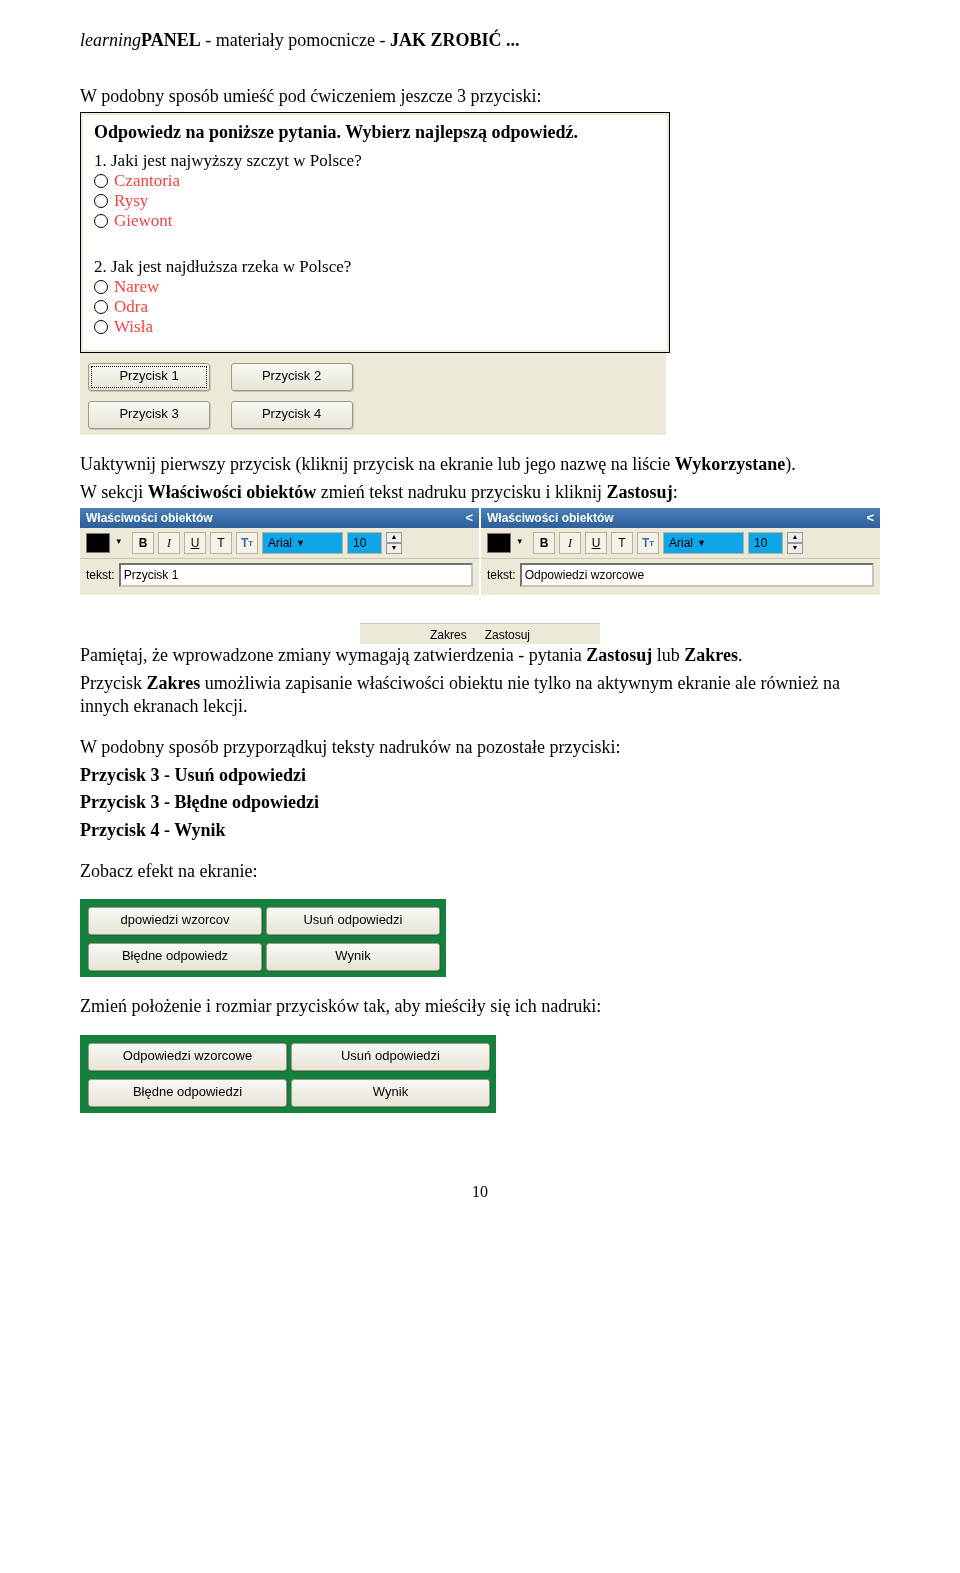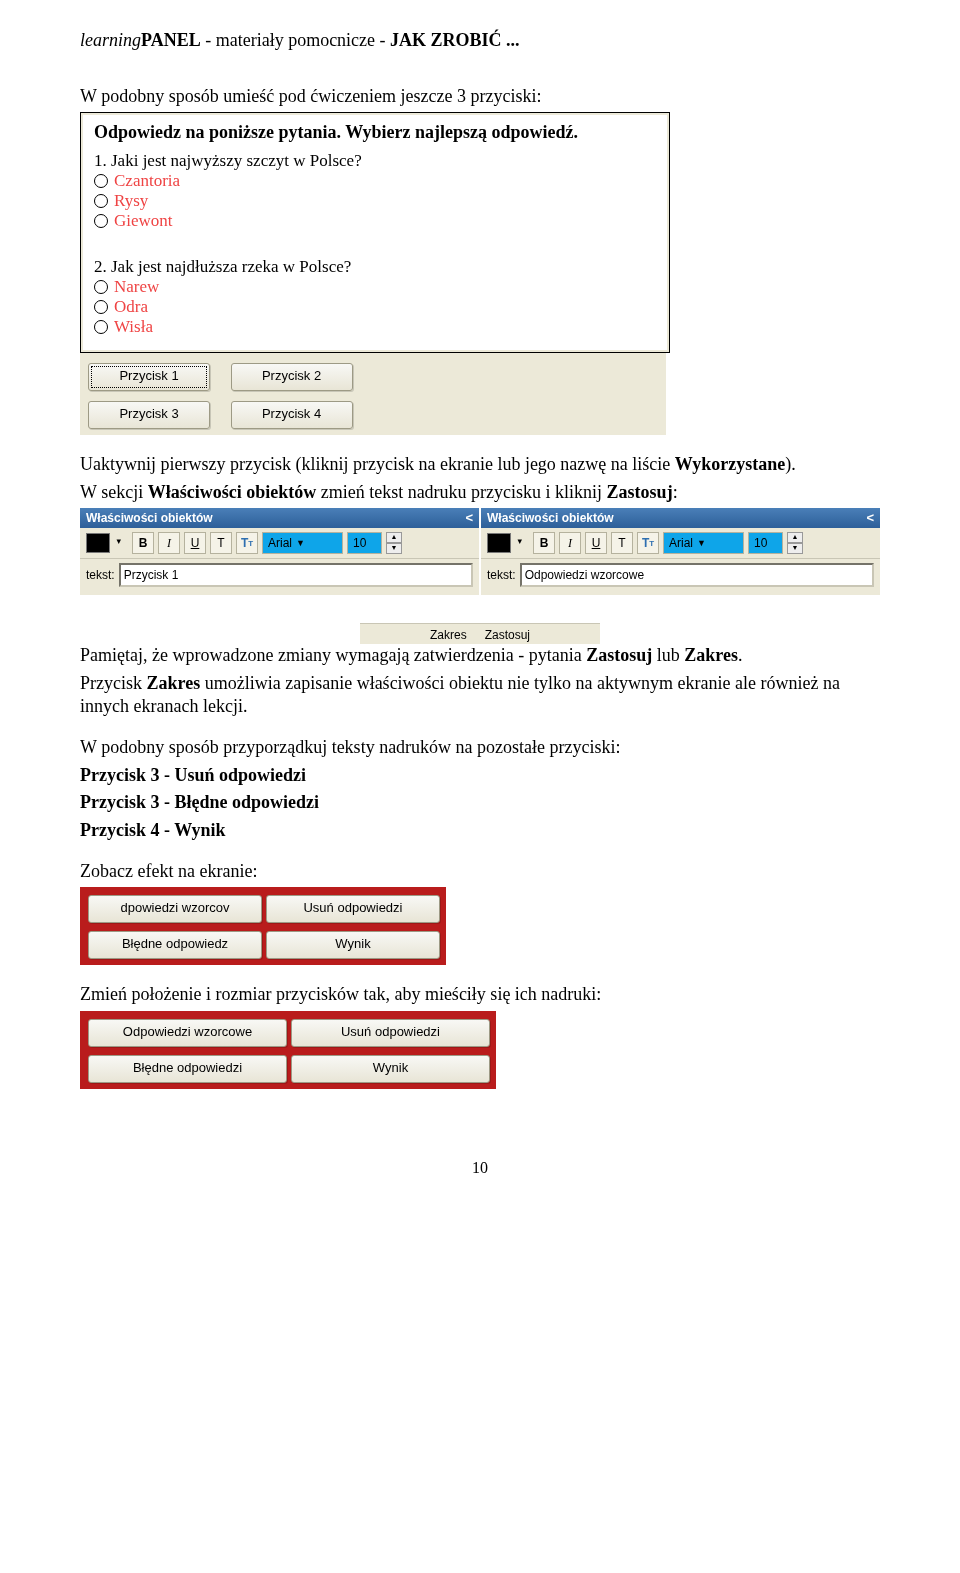--- a/index.html
+++ b/index.html
@@ -125,25 +125,25 @@
     width: 240px; margin-left:auto; margin-right:auto;
     background:#ece9d8;
     border-top:1px solid #c9c6b5;
     display:flex; justify-content:center; gap:18px;
     font-family: Tahoma, sans-serif; font-size:12px;
     padding:4px 0 2px 0; margin-top:28px;
   }
 
   
   .effect-grid {
-    background:#b91c1c; padding:8px 8px 6px 8px;
+    background:#15803d; padding:8px 8px 6px 8px;
     display:grid; grid-template-columns:1fr 1fr;
     row-gap:8px; column-gap:6px;
     width: 350px;
-    margin-top:4px;
+    margin-top:16px;
   }
   .effect-grid.wide { width: 400px; }
   .effect-grid .xp-btn { width:100%; }
 
   .page-no { text-align:center; font-size:16px; margin-top:70px; }
 
   .color-swatch {
     width:22px;height:18px;border:1px solid #777;background:#000;
     display:inline-block;position:relative;
   }

